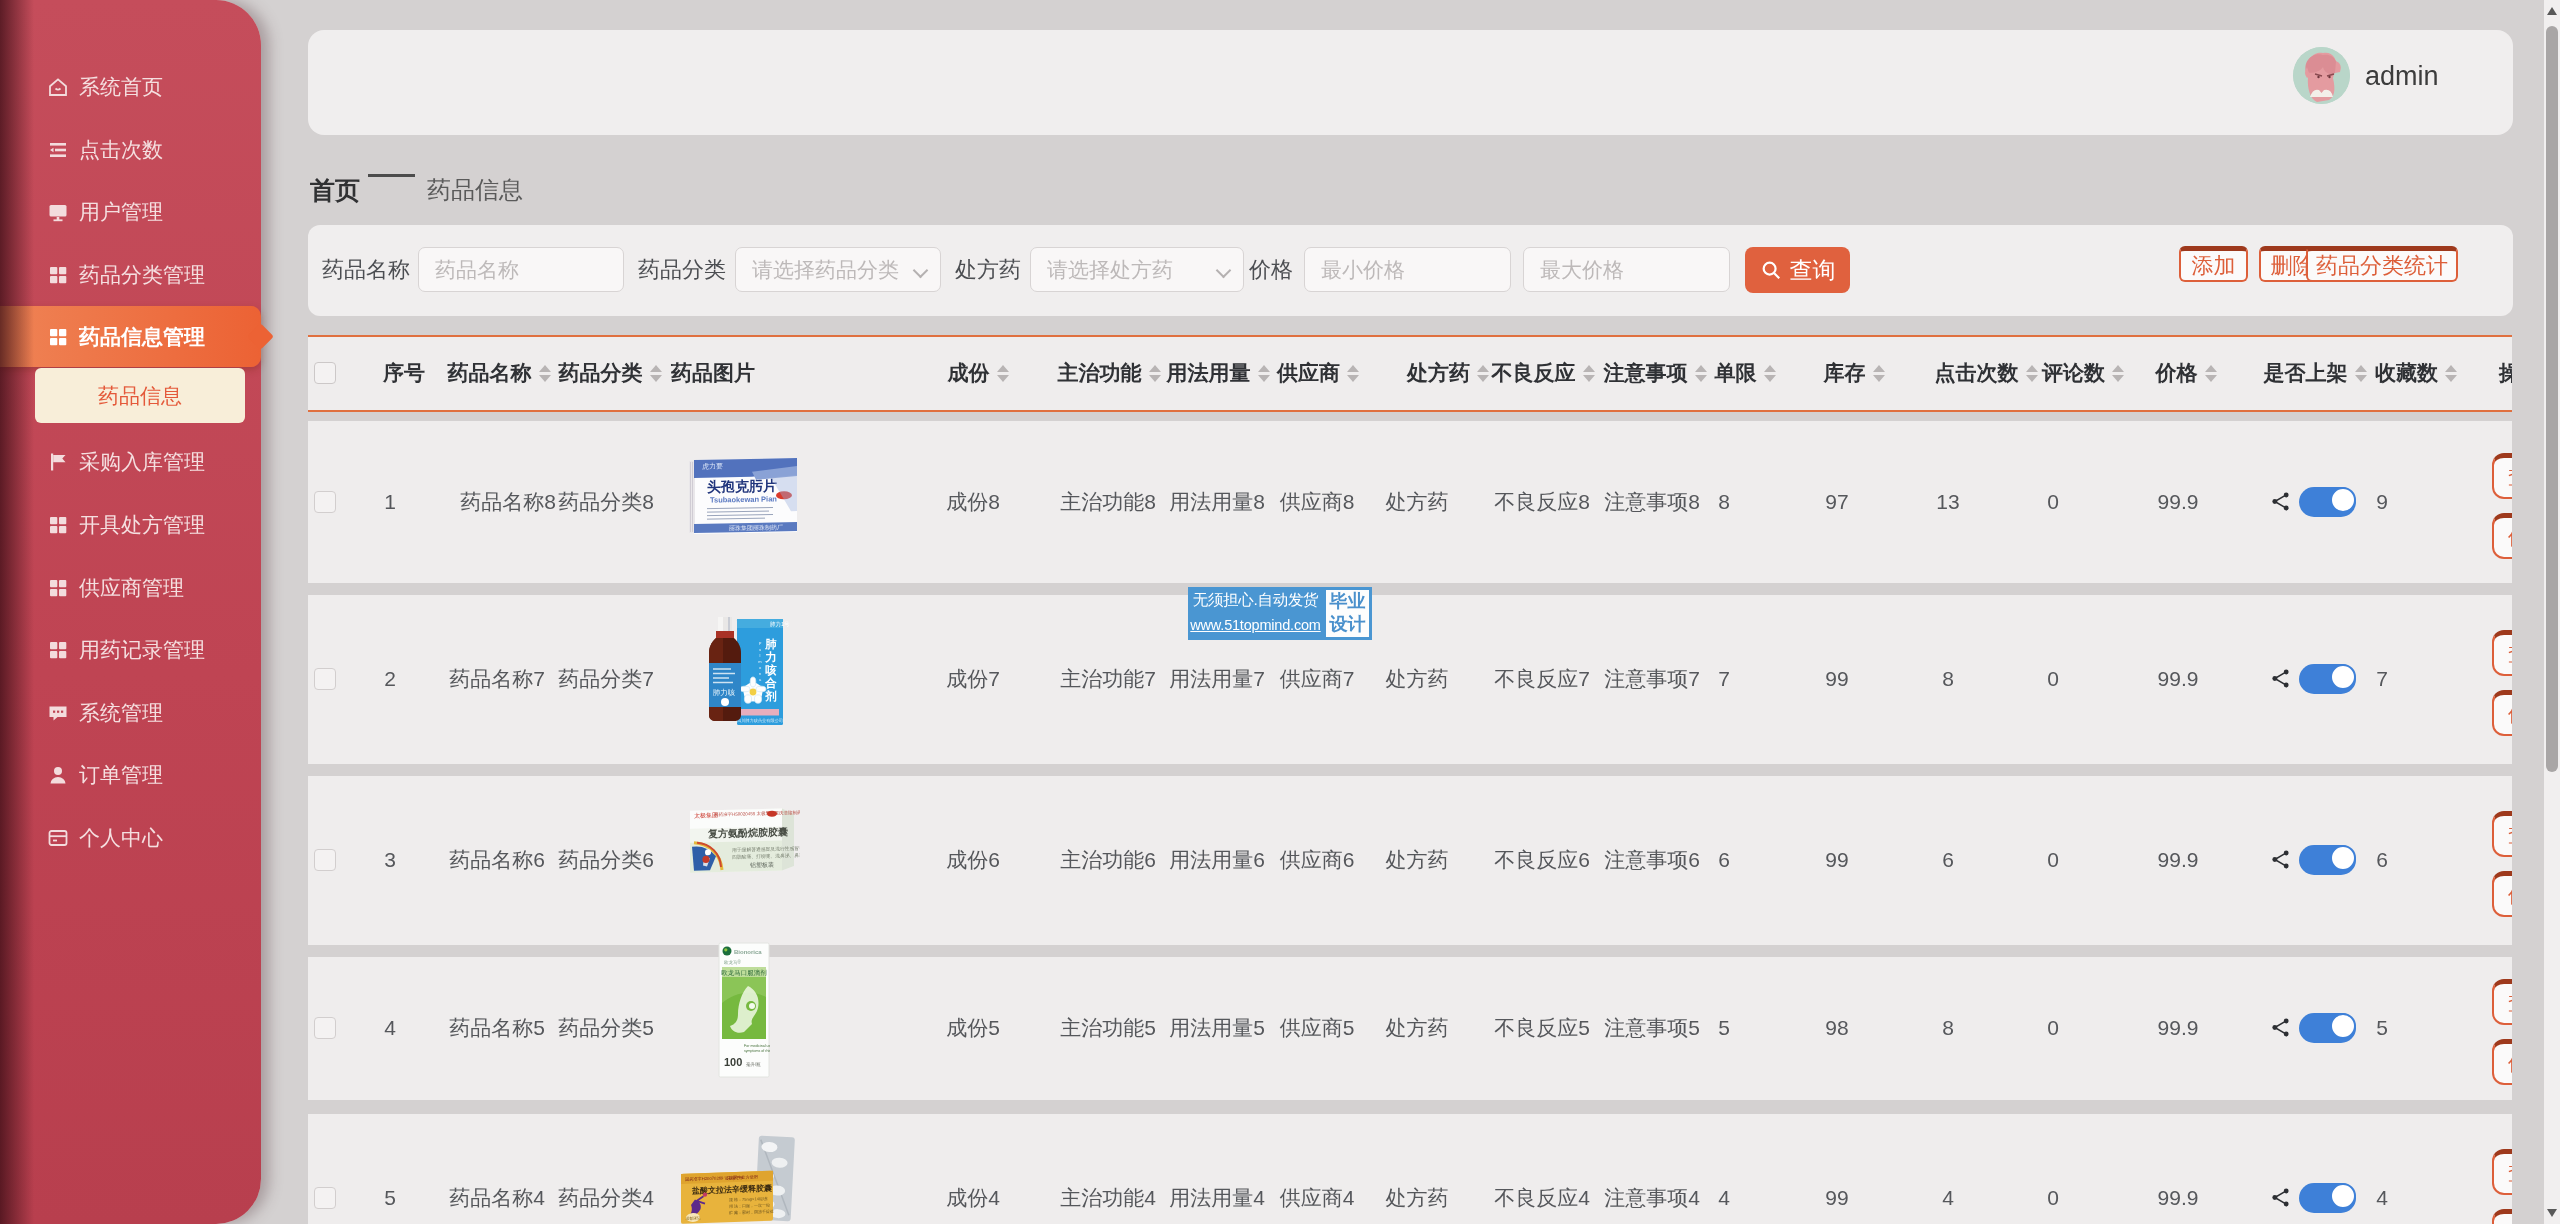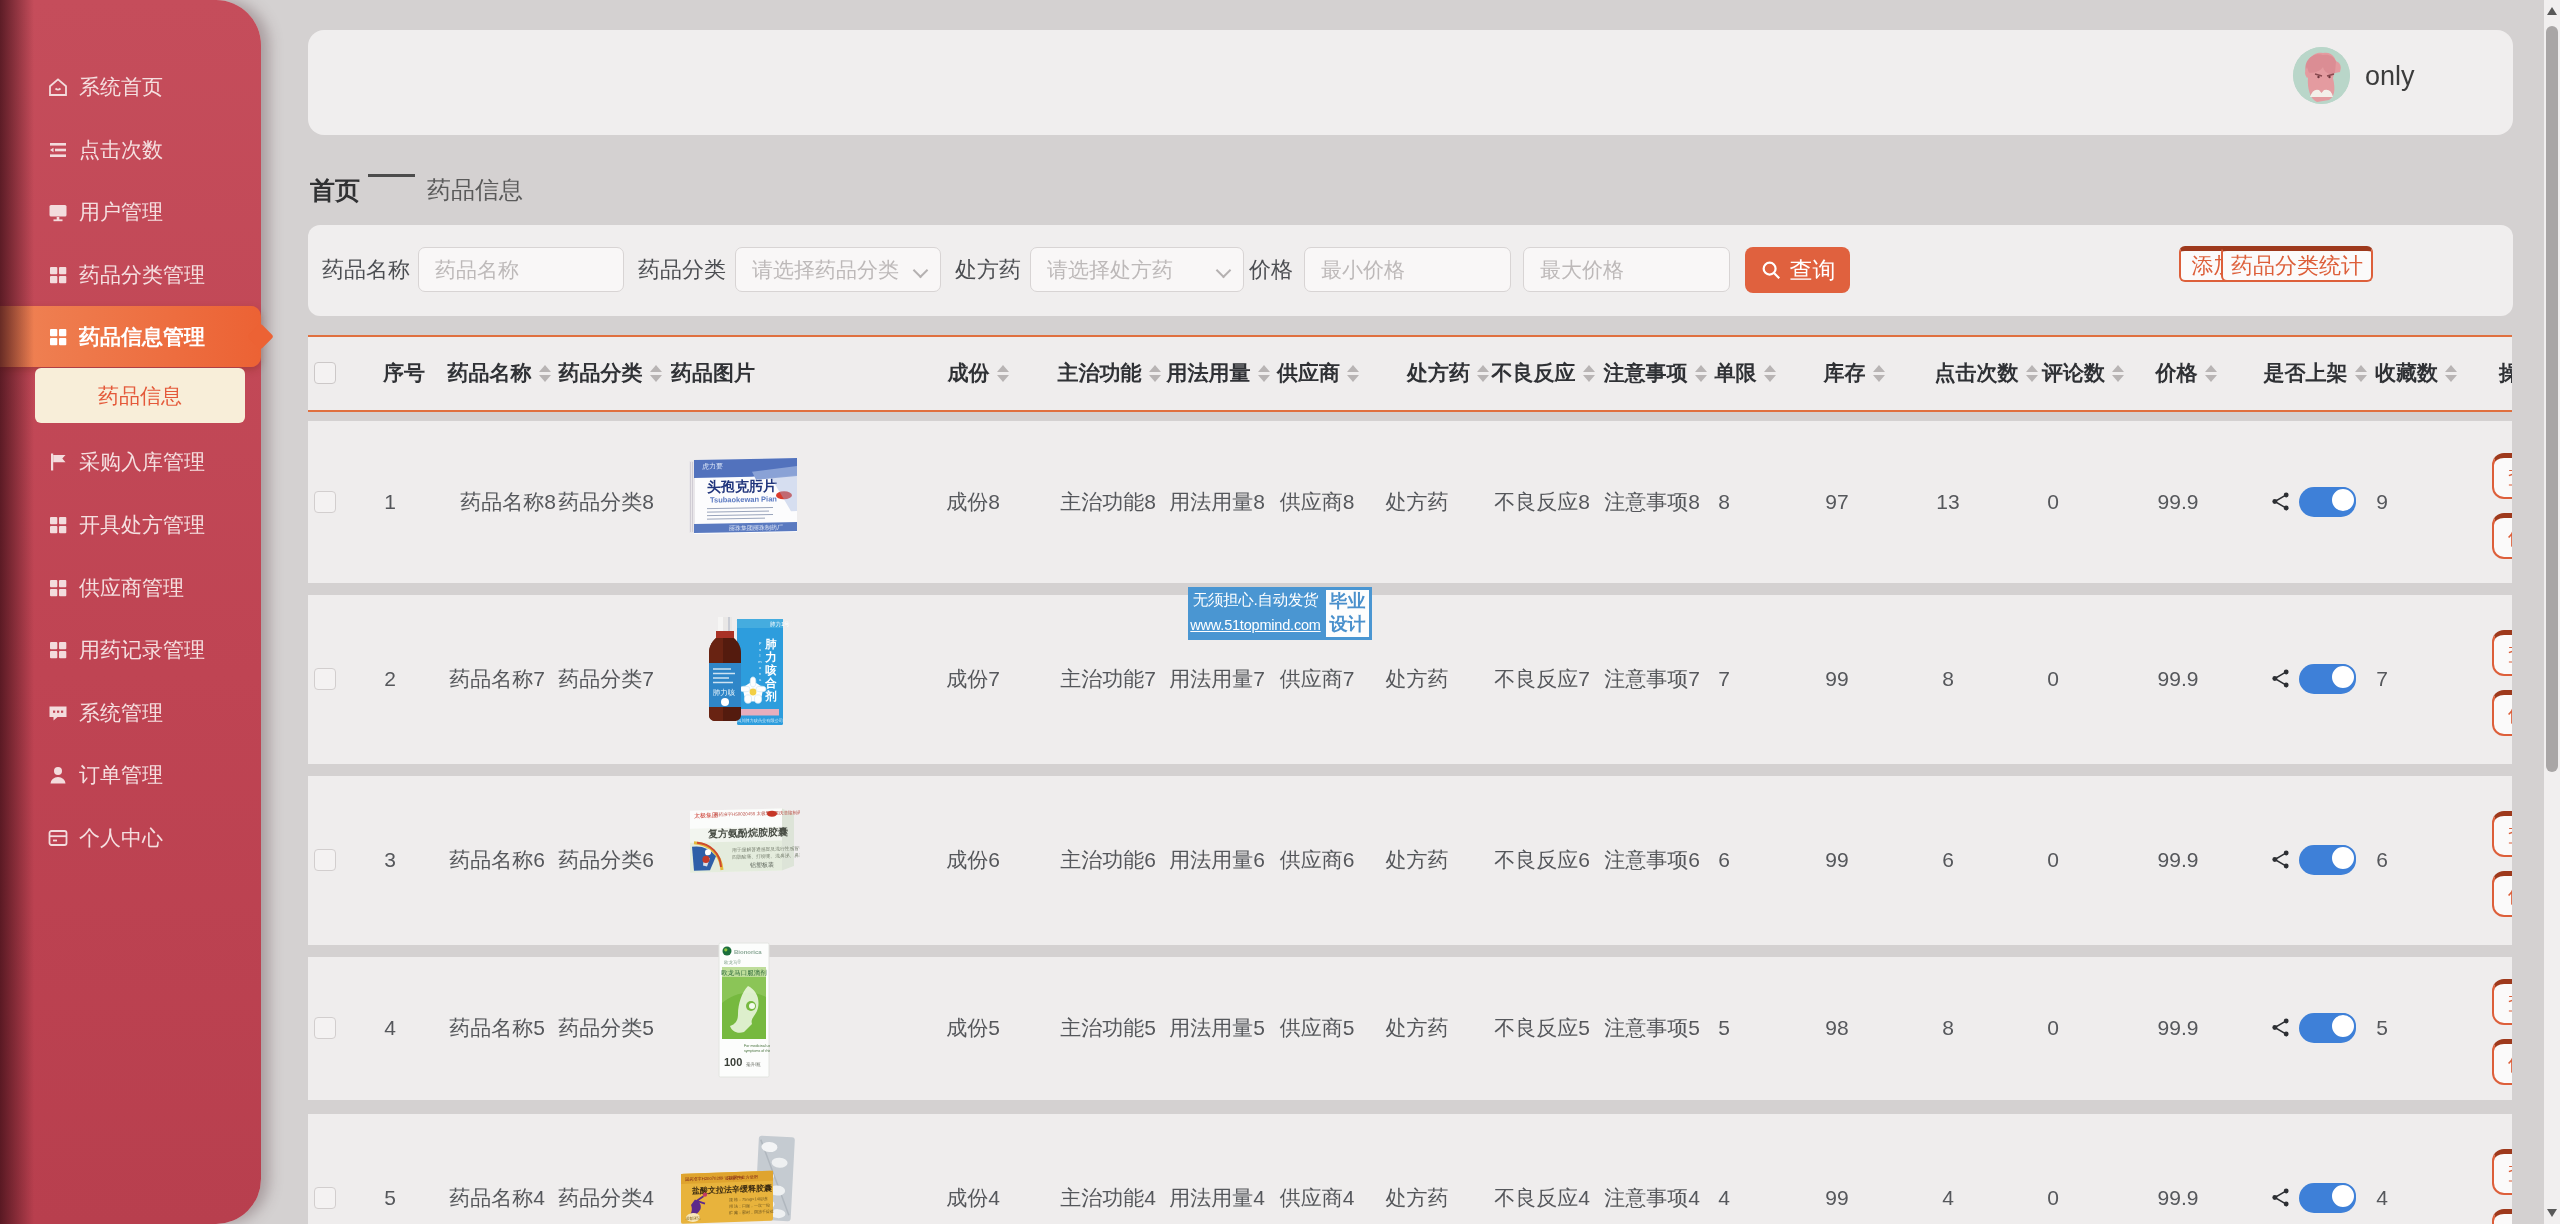--- a/index.html
+++ b/index.html
@@ -63,21 +63,21 @@
 <circle cx="28.5" cy="28.5" r="28.5" fill="#b9d6c9"></circle>
 <path d="M15 24 C12 12 22 4 30 6 c9 -2 15 6 13 15 l-3 10 c3 13 1 19 -4 22 l-12 2 c-7 -3 -10 -14 -9 -25 Z" fill="#e49ba0"></path>
 <path d="M13 25 c-3 -12 8 -20 17 -17 c11 -2 17 8 12 18 c-7 3 -11 -2 -12 -6 c-3 5 -12 7 -17 5 Z" fill="#db8d94"></path>
 <path d="M22 27 l7 2 M41 27 l-7 2" stroke="#8a4a50" stroke-width="1.4" fill="none"></path>
 <circle cx="25.5" cy="30" r="1.2" fill="#6e393e"></circle>
         <circle cx="36.5" cy="30" r="1.2" fill="#6e393e"></circle>
 <path d="M17 50 q3 -9 9 -7 l2.5 3 2.5 -3 q7 -2 9 7 Z" fill="#f3efe9"></path>
 <path d="M43 14 q7 3 4 11 l-5 1 Z" fill="#e49ba0"></path>
 <path d="M14 20 q-4 6 0 11 l3 -2 Z" fill="#e49ba0"></path>
 </svg></div>
-  <div id="admin">only</div>
+  <div id="admin">admin</div>
 </div>
 
 <div id="bc">
     <b>首页</b>
     <span class="dash"></span>
     <span class="cur">药品信息</span>
   </div>
 
 <div class="card" style="left:308px;top:225px;width:2205px;height:91px;border-radius:12px">
   <div class="lab" style="left:14px">药品名称</div>
@@ -88,21 +88,21 @@
   <div class="inp sel" style="left:722px;width:214px">请选择处方药</div>
   <div class="lab" style="left:941px">价格</div>
   <div class="inp" style="left:996px;width:207px">最小价格</div>
   <div class="inp" style="left:1215px;width:207px">最大价格</div>
   <div id="qbtn"><svg width="22" height="22" viewBox="0 0 24 24">
         <circle cx="10.5" cy="10.5" r="6.5" stroke="#fff" stroke-width="2.4" fill="none"></circle>
         <path d="M15.5 15.5 L21 21" stroke="#fff" stroke-width="2.4"></path>
       </svg>查询</div>
   <div class="obtn" style="left:1871px;width:69px">添加</div>
   <div class="obtn" style="left:1951px;width:67px">删除</div>
-  <div class="obtn" style="left:1913px;width:152px">药品分类统计</div>
+  <div class="obtn" style="left:1998px;width:152px">药品分类统计</div>
 </div>
 
 <div id="tbl">
 <div class="hband"></div>
 <div class="oline" style="top:0"></div>
     <div class="oline" style="top:75px"></div>
 <div class="hcb"></div>
 <div class="hc" style="left:-14px;width:220px">序号</div>
 <div class="hc" style="left:81px;width:220px">药品名称<span class="ct">
         <i class="cu"></i>

